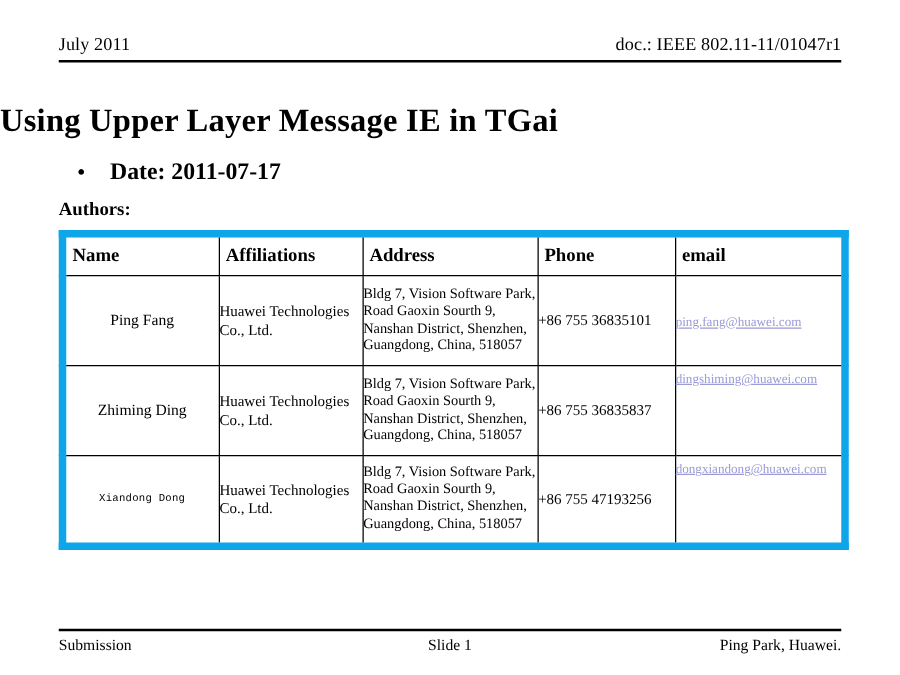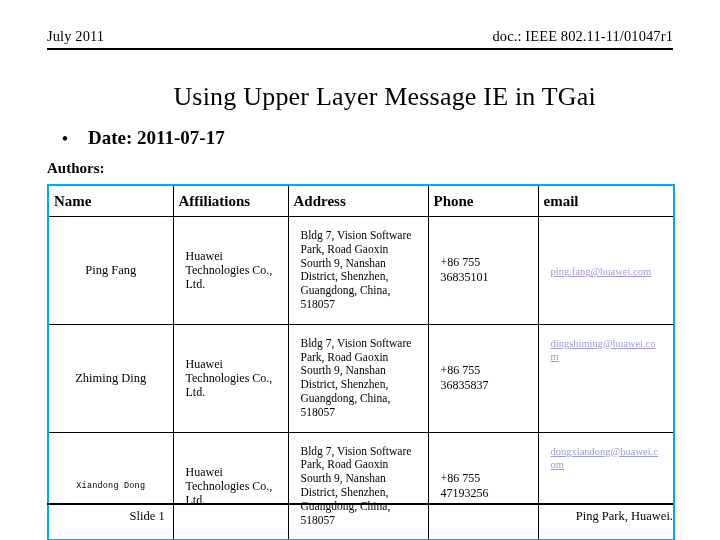--- a/index.html
+++ b/index.html
@@ -39,23 +39,23 @@
     height: 0;
     border-top: 2px solid #000000;
   }
 
   
   .slide-title {
     position: absolute;
     left: 0;
     top: 82px;
     width: 596px;
-    text-align: right;
+    text-align: left;
     font-size: 26px;
-    font-weight: normal;
+    font-weight: bold;
     letter-spacing: 0.2px;
   }
 
   
   .date-line {
     position: absolute;
     left: 62px;
     top: 127px;
     font-size: 19px;
     font-weight: bold;
@@ -79,26 +79,26 @@
   }
 
   
   .authors-table {
     position: absolute;
     left: 47px;
     top: 184px;
     width: 626px;
     border-collapse: collapse;
     table-layout: fixed;
-    border: 2px solid #0ea5e9;
+    border: 6px solid #0ea5e9;
   }
   .authors-table td,
   .authors-table th {
     border: 1px solid #000000;
-    padding: 12px;
+    padding: 0;
     vertical-align: middle;
   }
   .authors-table thead th {
     height: 30px;
     font-size: 15px;
     font-weight: bold;
     text-align: left;
     padding: 0 0 0 5px;
     vertical-align: middle;
   }
@@ -237,15 +237,16 @@
       <td class="cell-phone">+86 755 47193256</td>
       <td class="cell-email v-top">
         <span class="email-link">dongxiandong@huawei.com</span>
       </td>
     </tr>
   </tbody>
 </table>
 
 <div class="footer-rule"></div>
 <div class="slide-footer">
+  <span class="foot-left">Submission</span>
   <span class="foot-center">Slide 1</span>
   <span class="foot-right">Ping Park, Huawei.</span>
 </div>
 
 </body></html>

